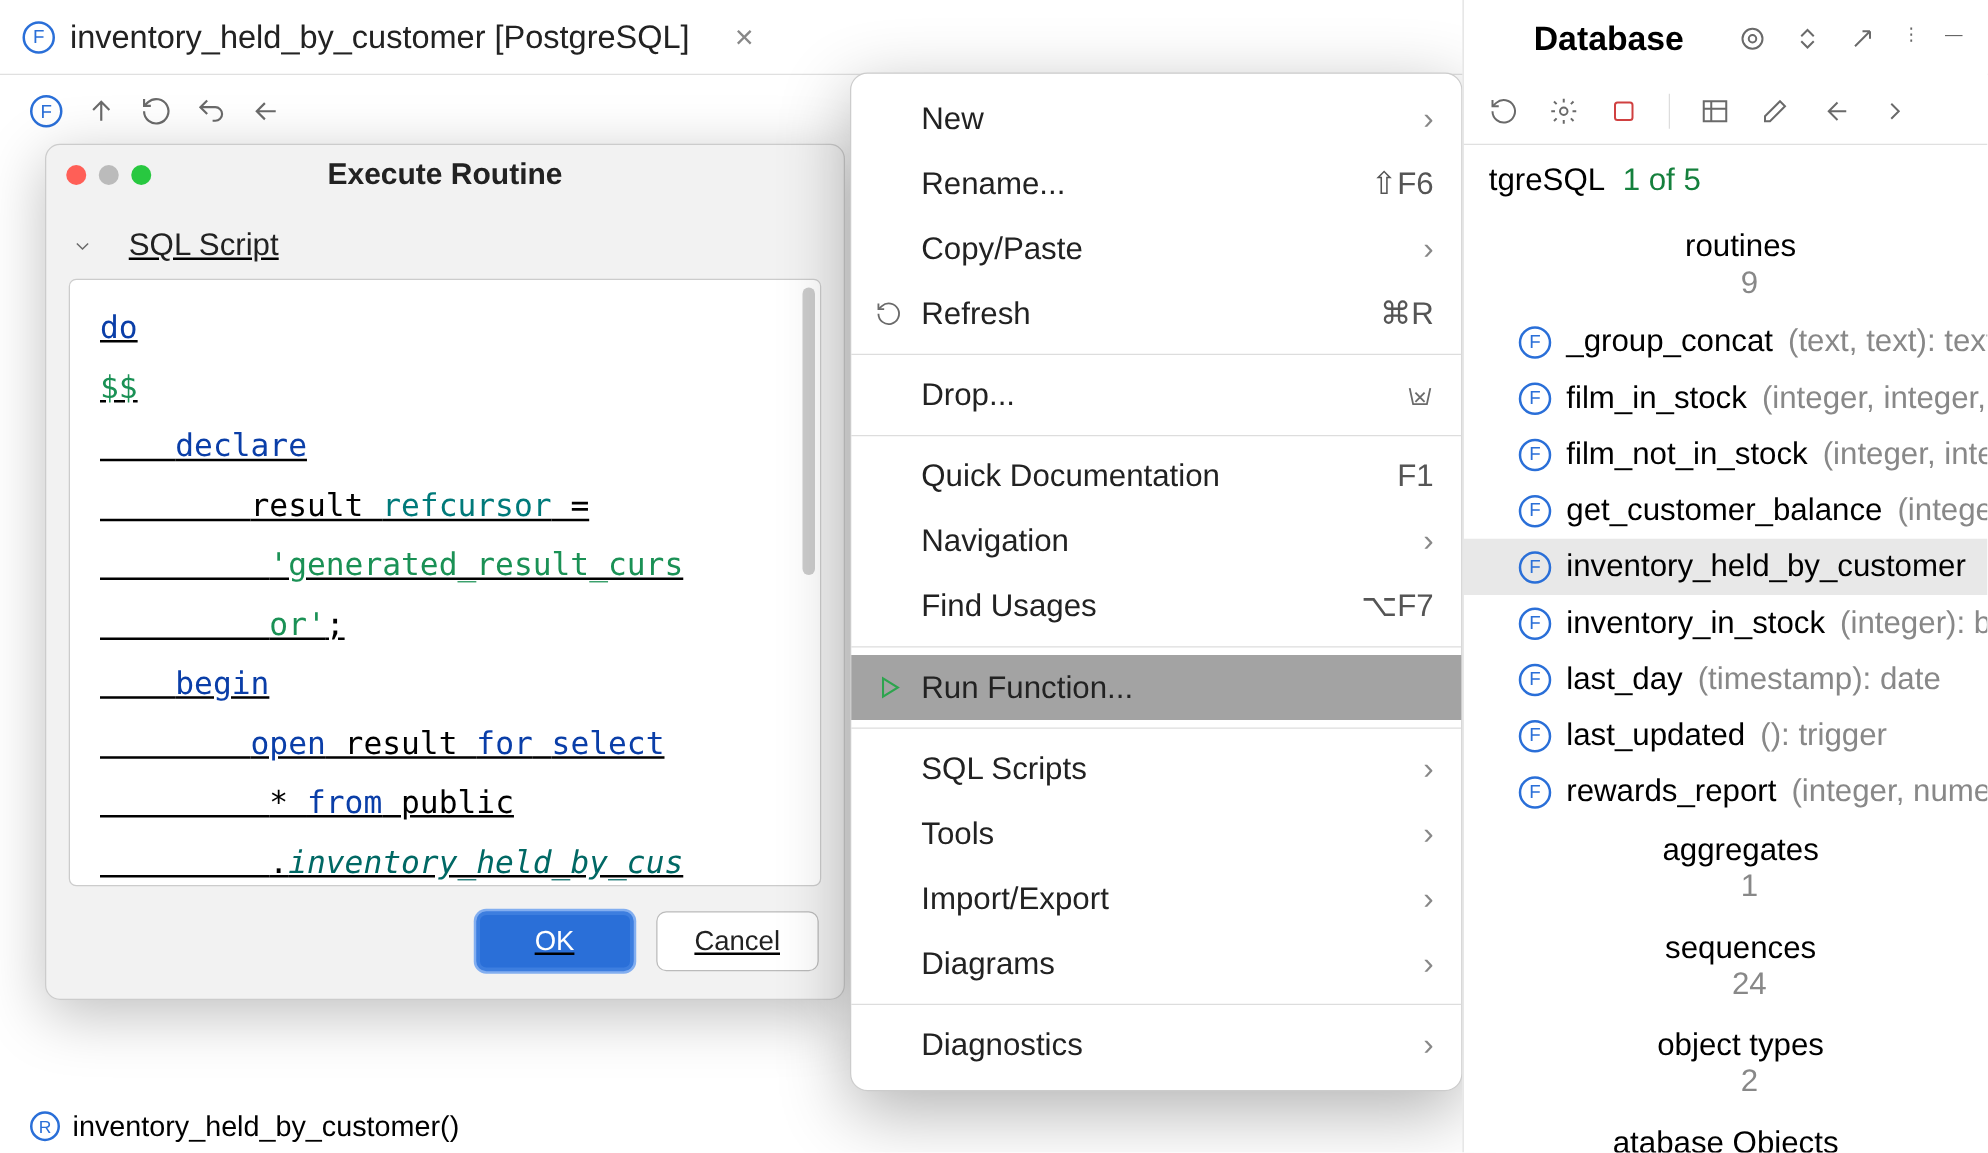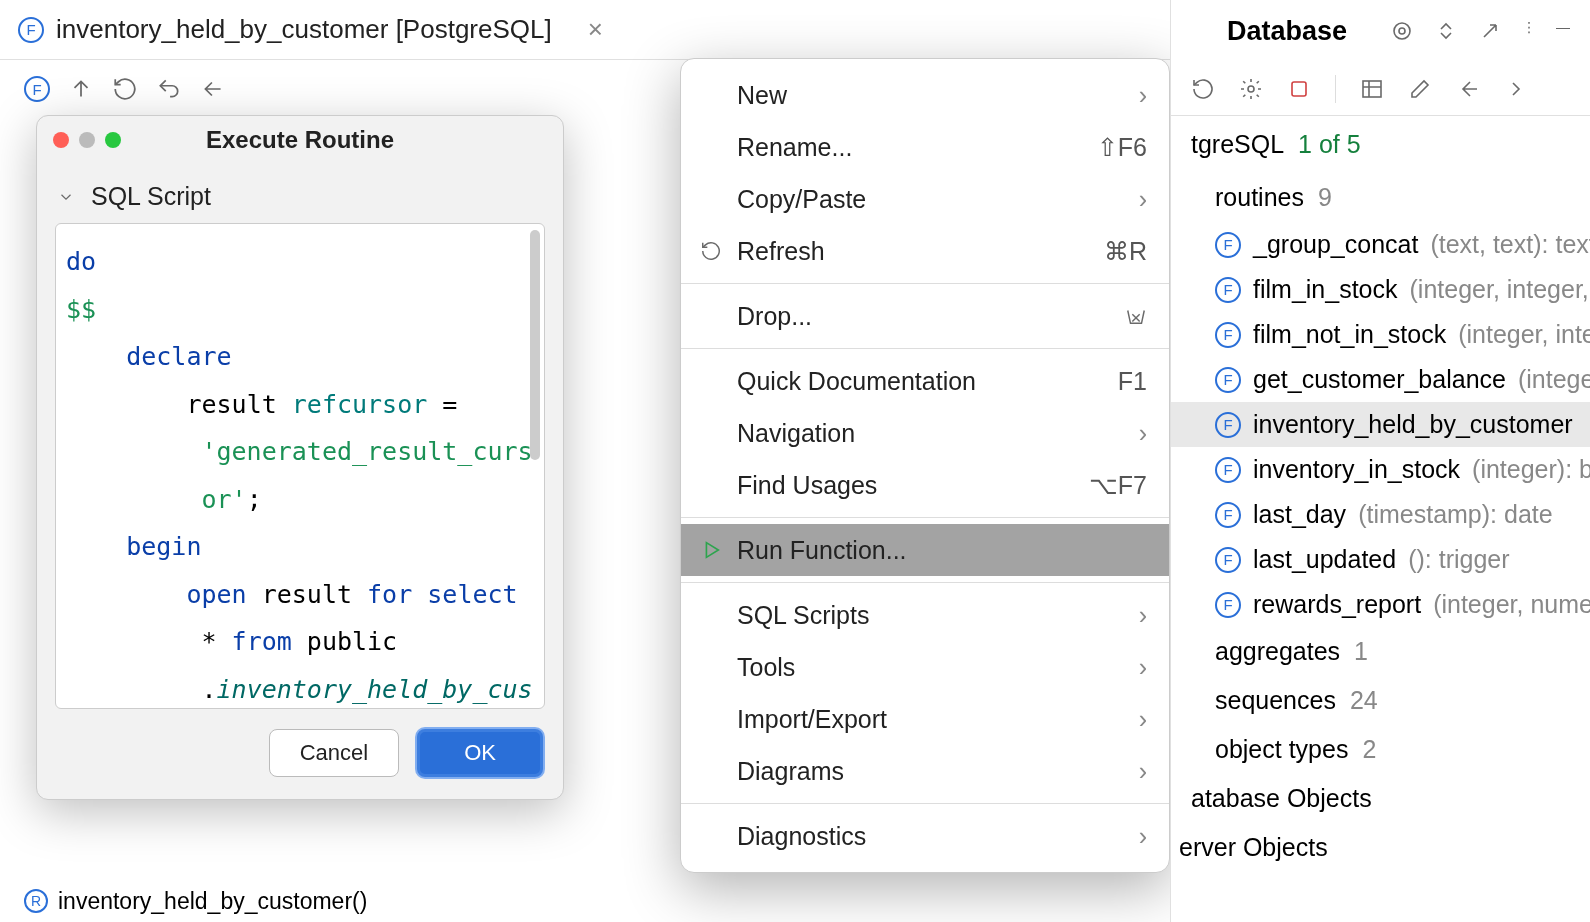--- a/index.html
+++ b/index.html
@@ -49,28 +49,29 @@
   padding: 0 24px;
   gap: 18px;
 }
 .toolbar svg { width: 26px; height: 26px; }
 
 
 .dialog {
   position: absolute;
   left: 36px;
   top: 115px;
-  width: 528px;
+  width: 640px;
   height: 685px;
   background: #f2f2f2;
   border: 1px solid #ccc;
   border-radius: 12px;
   box-shadow: 0 12px 48px rgba(0,0,0,0.25);
   display: flex;
   flex-direction: column;
+  text-decoration: underline;
 }
 .dialog-titlebar {
   display: flex;
   align-items: center;
   height: 48px;
   padding: 0 16px;
   position: relative;
 }
 .traffic-lights { display: flex; gap: 10px; }
 .traffic-light { width: 16px; height: 16px; border-radius: 50%; }
@@ -81,21 +82,21 @@
   position: absolute;
   left: 0; right: 0;
   text-align: center;
   font-size: 24px;
   font-weight: 600;
   color: #222;
 }
 .dialog-section-header {
   display: flex;
   align-items: center;
-  gap: 16px;
+  gap: 28px;
   padding: 18px 20px 12px;
   font-size: 25px;
   color: #222;
 }
 .chevron-down {
   width: 18px; height: 18px;
 }
 .code-box {
   flex: 1;
   margin: 0 18px;
@@ -253,20 +254,21 @@
 }
 .db-crumb .count {
   color: #15803d;
   margin-left: 14px;
 }
 .db-group {
   display: flex;
   align-items: center;
   padding: 10px 20px 10px 44px;
   font-size: 25px;
+  flex-direction: column;
 }
 .db-group .count {
   color: #888;
   margin-left: 14px;
 }
 .db-item {
   display: flex;
   align-items: center;
   padding: 8px 10px 8px 44px;
   font-size: 25px;
@@ -376,22 +378,22 @@
          <span class="str">'generated_result_curs</span>
          <span class="str">or'</span><span>;</span>
     <span class="kw">begin</span>
         <span class="kw">open</span><span> result </span><span class="kw">for</span><span> </span><span class="kw">select</span>
          <span>* </span><span class="kw">from</span><span> public</span>
          <span>.</span><span class="id">inventory_held_by_cus</span>
          </div>
     <div class="code-scrollbar"></div>
   </div>
   <div class="dialog-buttons">
+    <button class="btn btn-ok">OK</button>
     <button class="btn btn-cancel">Cancel</button>
-    <button class="btn btn-ok">OK</button>
   </div>
 </div>
 
 <div class="context-menu">
   <div class="menu-item">
     <span>New</span>
     <span class="menu-chevron">›</span>
   </div>
   <div class="menu-item">
     <span>Rename...</span>

